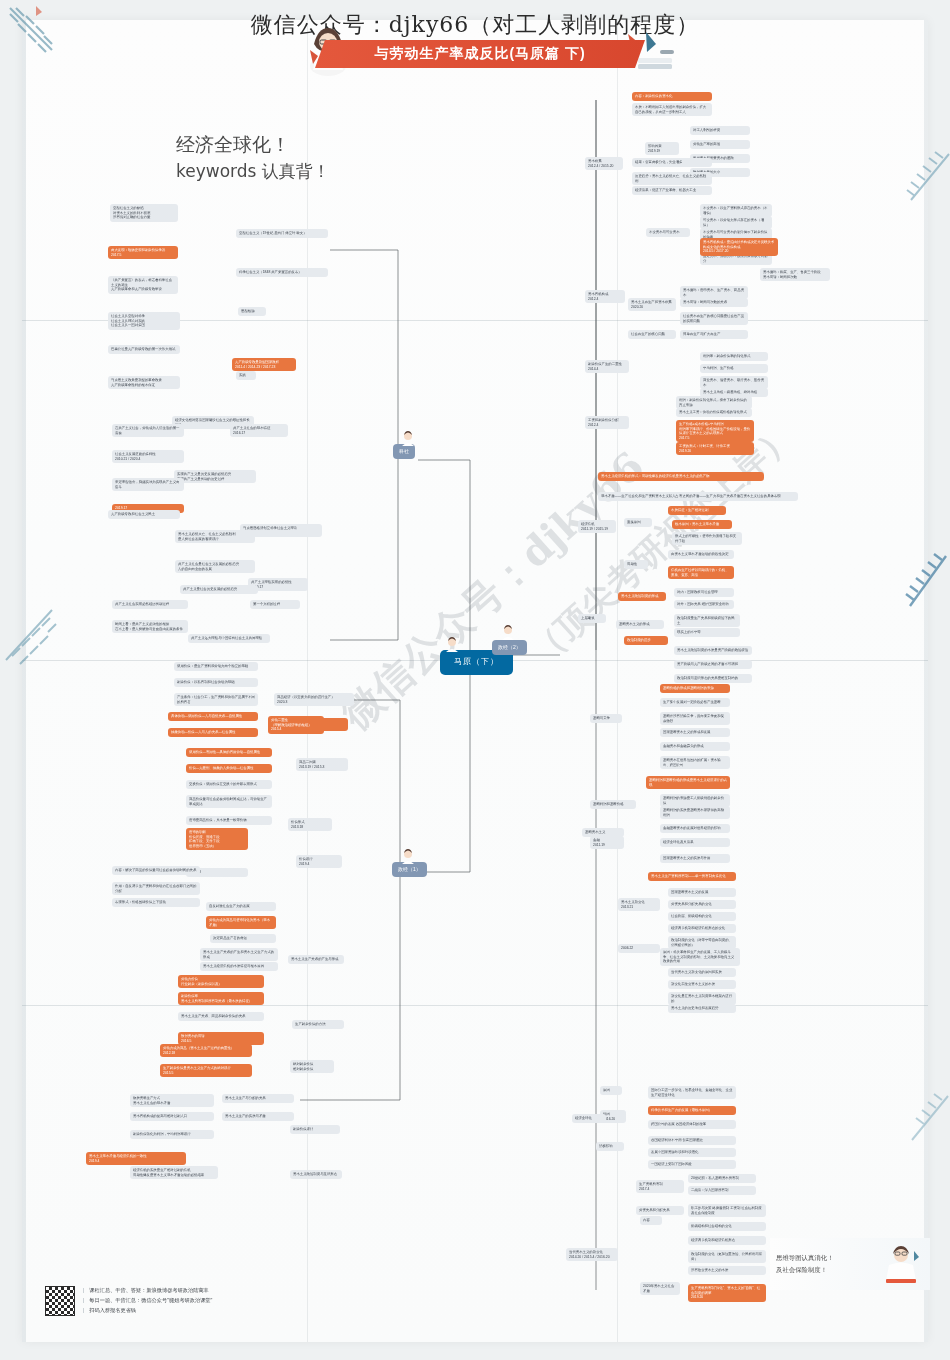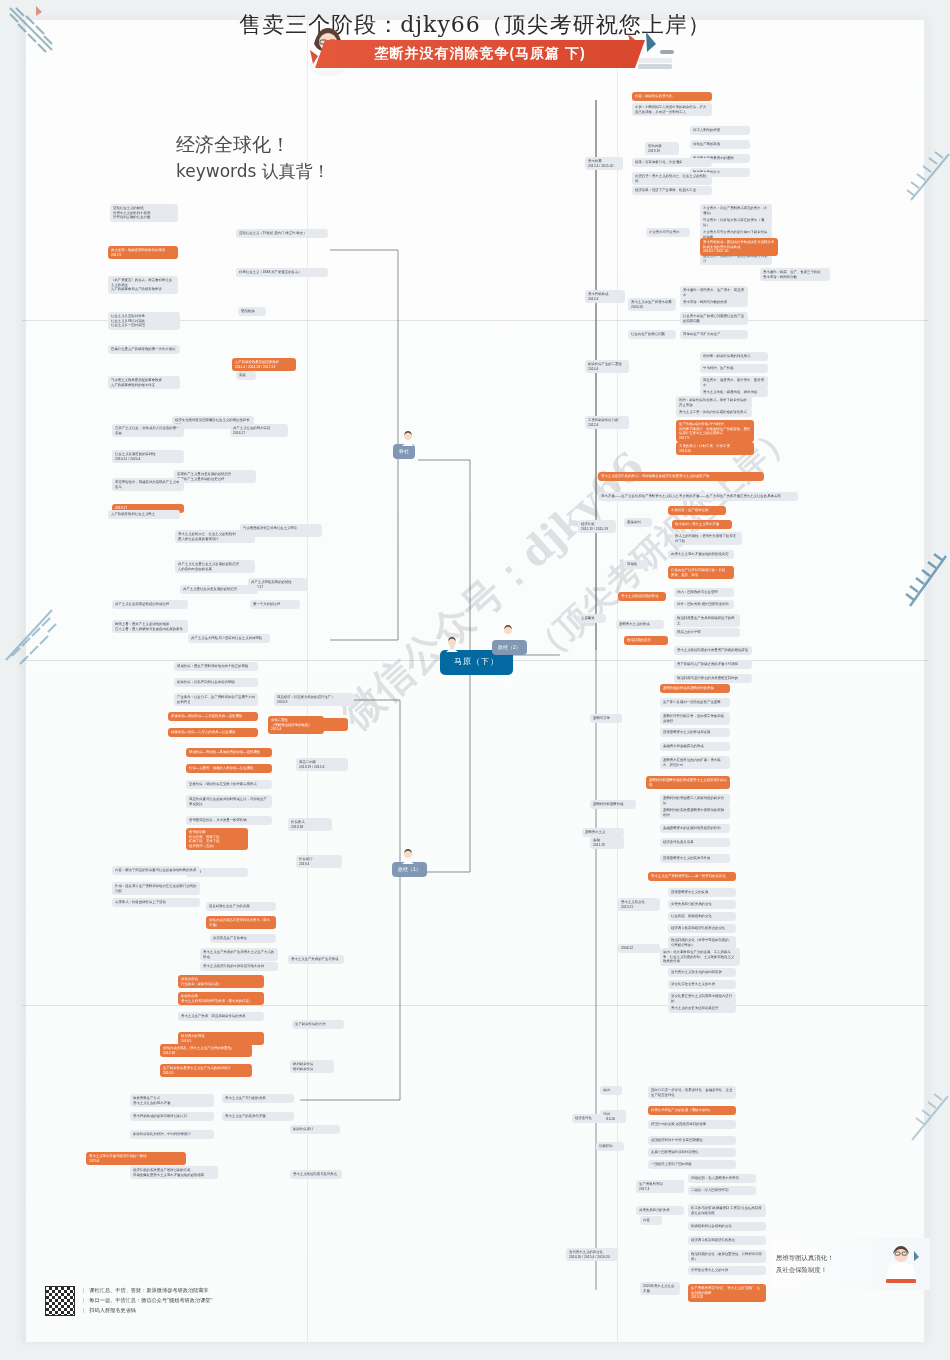--- a/index.html
+++ b/index.html
@@ -137,21 +137,21 @@
 <div class="fern" id="fern-br" style="left:906px;top:1090px;">
   <svg width="44" height="60" viewBox="0 0 44 60">
     <g stroke="#7aa7ba" stroke-width="2" fill="none" opacity=".7">
       <path d="M42 6 L6 50"></path>
       <path d="M36 10 L28 4 M30 18 L22 12"></path>
       <path d="M24 26 L16 20 M18 34 L10 28"></path>
     </g>
   </svg>
 </div>
 
-<div id="hdr-title">售卖三个阶段：djky66（顶尖考研祝您上岸）</div>
+<div id="hdr-title">微信公众号：djky66（对工人剥削的程度）</div>
 <div class="banner-deco" id="hdr-girl">
   <svg width="56" height="56" viewBox="0 0 56 56">
     <ellipse cx="28" cy="46" rx="18" ry="10" fill="#f5f5f5"></ellipse>
     <path d="M14 24 q4 -16 14 -16 q10 0 14 16 q-4 8 -14 8 q-10 0 -14 -8z" fill="#5a4036"></path>
     <circle cx="28" cy="22" r="9" fill="#f6dcc8"></circle>
     <rect x="20" y="20" width="7" height="4" rx="1.5" fill="none" stroke="#444" stroke-width="1"></rect>
     <rect x="29" y="20" width="7" height="4" rx="1.5" fill="none" stroke="#444" stroke-width="1"></rect>
     <path d="M16 34 q12 -5 24 0 l3 16 h-30z" fill="#fdfdfd"></path>
     <path d="M10 30 l8 6 -5 8z" fill="#d8543a"></path>
     <path d="M46 30 l-8 6 5 8z" fill="#4f88a0"></path>
@@ -159,21 +159,21 @@
 </div>
 <div class="banner-deco" id="hdr-books">
   <svg width="56" height="56" viewBox="0 0 56 56">
     <path d="M6 14 l12 10 -7 10z" fill="#d8543a"></path>
     <path d="M24 12 l10 12 -9 8z" fill="#3e7893"></path>
     <rect x="16" y="38" width="34" height="5" rx="1.5" fill="#e9edf0"></rect>
     <rect x="16" y="44" width="34" height="5" rx="1.5" fill="#cfd8de"></rect>
     <rect x="38" y="30" width="14" height="4" rx="2" fill="#9aa7b0"></rect>
   </svg>
 </div>
-<div id="banner">垄断并没有消除竞争(马原篇 下)</div>
+<div id="banner">与劳动生产率成反比(马原篇 下)</div>
 
 <div id="handnote">
   <div>经济全球化！</div>
   <div class="l2">keywords 认真背！</div>
 </div>
 
 <div class="wm" id="wm1">微信公众号：djky66</div>
 <div class="wm" id="wm2">（顶尖考研祝您上岸）</div>
 
 <div id="map">

